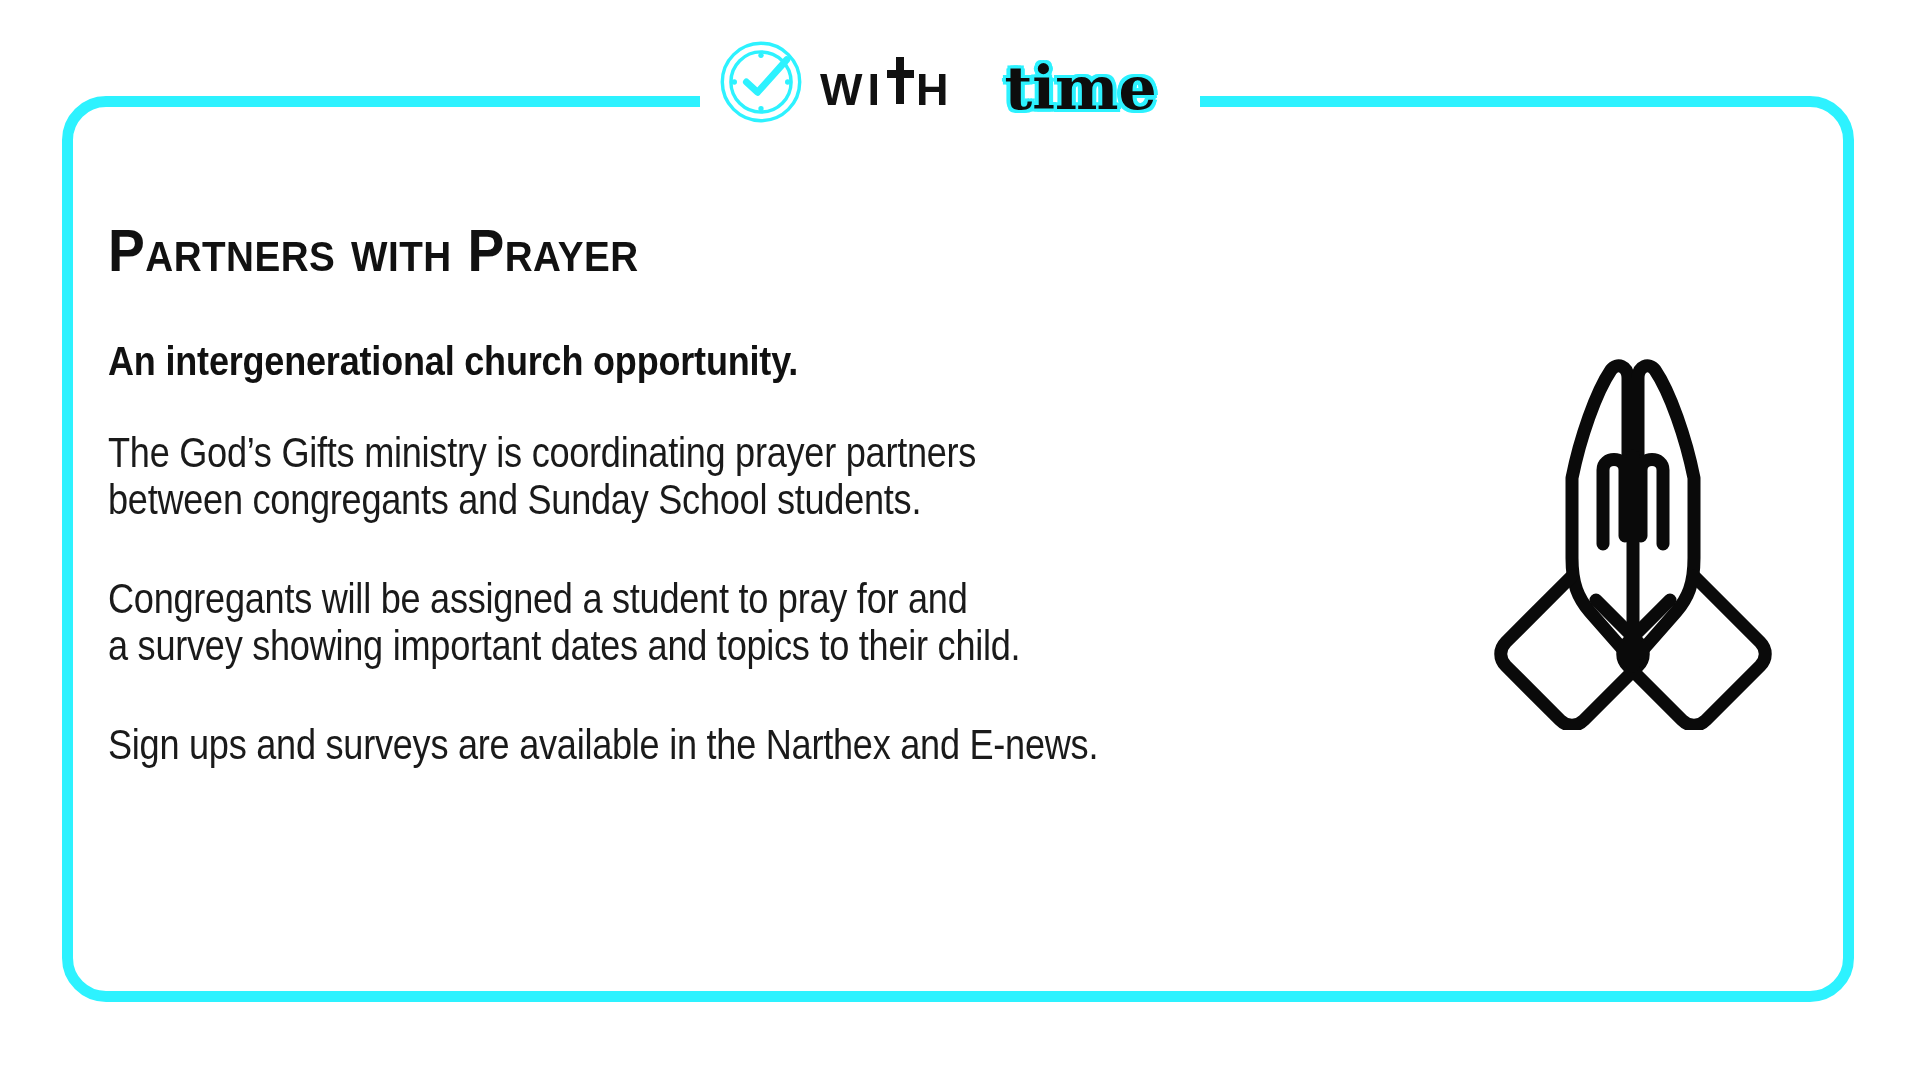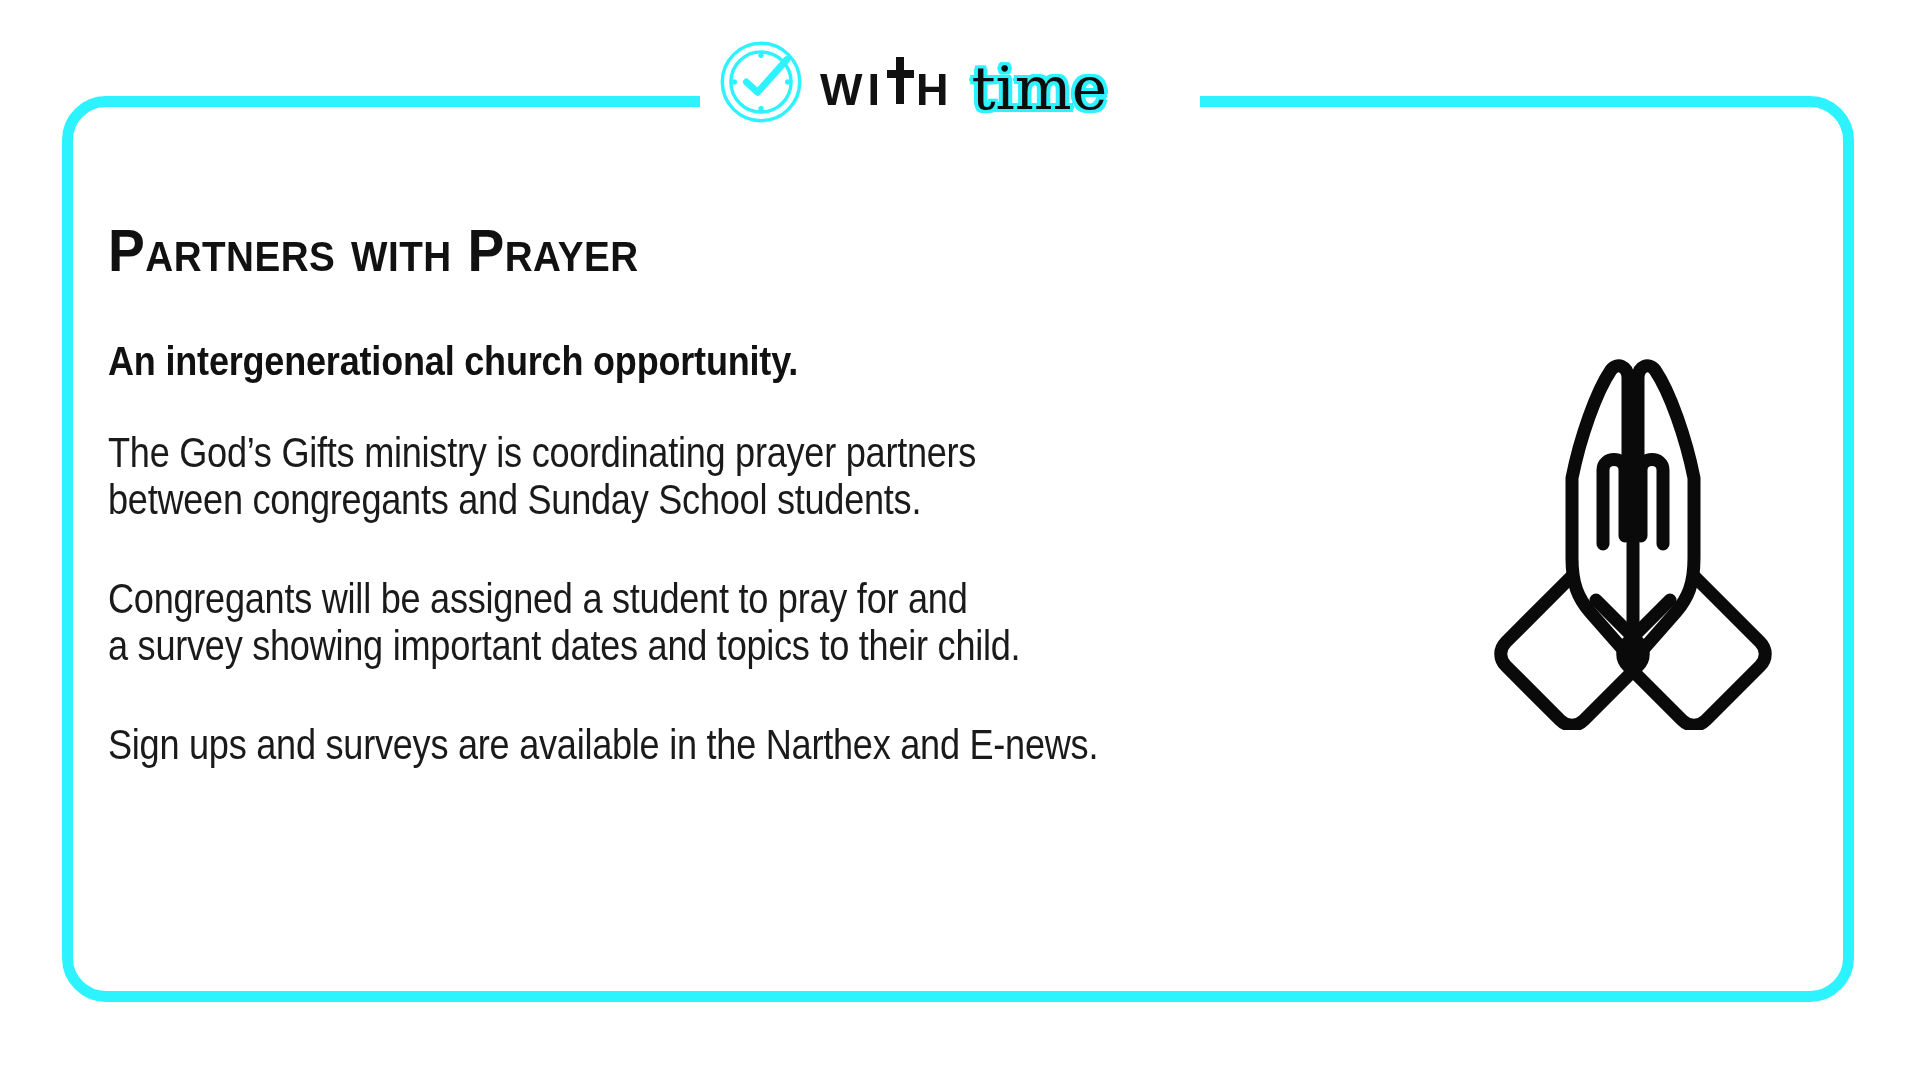--- a/index.html
+++ b/index.html
@@ -98,32 +98,33 @@
     content: "";
     position: absolute;
     left: 0px;
     top: 10px;
     width: 27px;
     height: 8px;
     background: #111111;
   }
   .word-time {
     font-family: "DejaVu Serif", serif;
-    font-weight: 400;
+    font-weight: 700;
     font-size: 60px;
     line-height: 1;
     color: #0d0d0d;
     letter-spacing: 0px;
     text-shadow:
       -3px 0 0 #2df2ff,  3px 0 0 #2df2ff,
        0 -3px 0 #2df2ff, 0  3px 0 #2df2ff,
       -3px -3px 0 #2df2ff, 3px -3px 0 #2df2ff,
       -3px  3px 0 #2df2ff, 3px  3px 0 #2df2ff,
       -4px 0 0 #2df2ff, 4px 0 0 #2df2ff;
     transform: translateY(4px);
+    margin-left: 33px;
   }
 
   
   .content {
     position: absolute;
     left: 108px;
     top: 220px;
     width: 1380px;
   }
 

